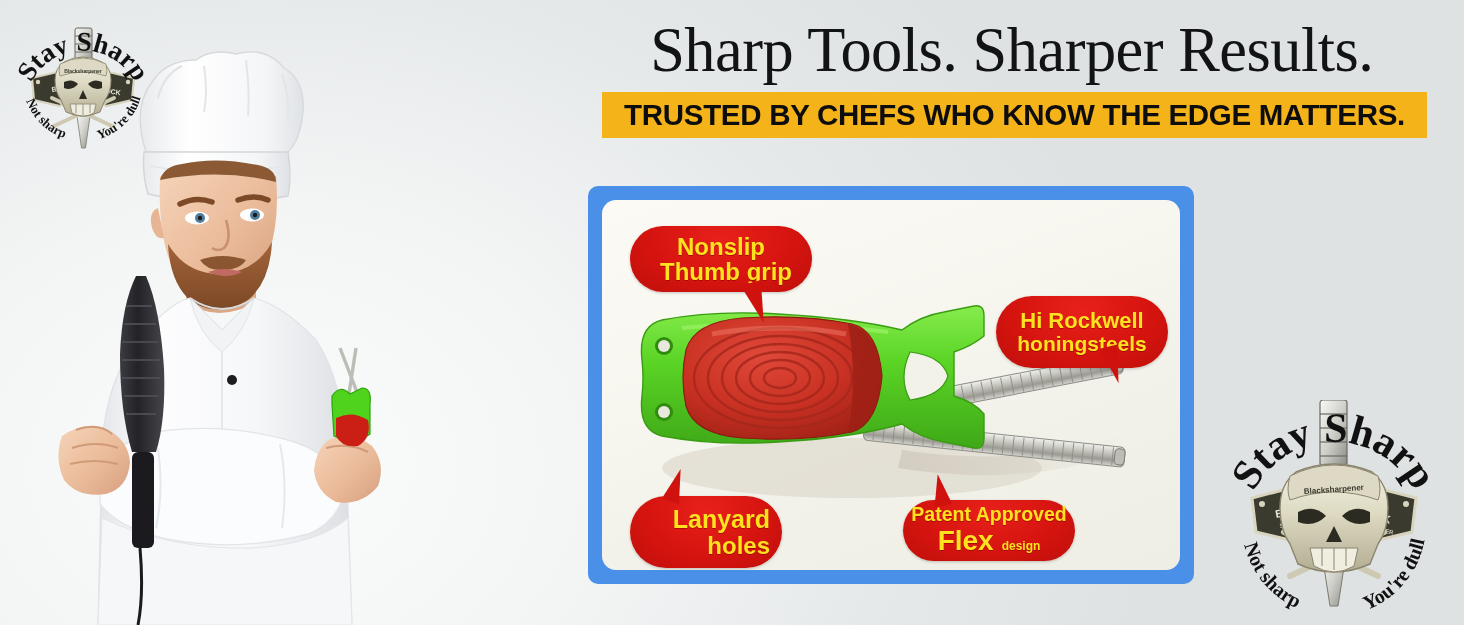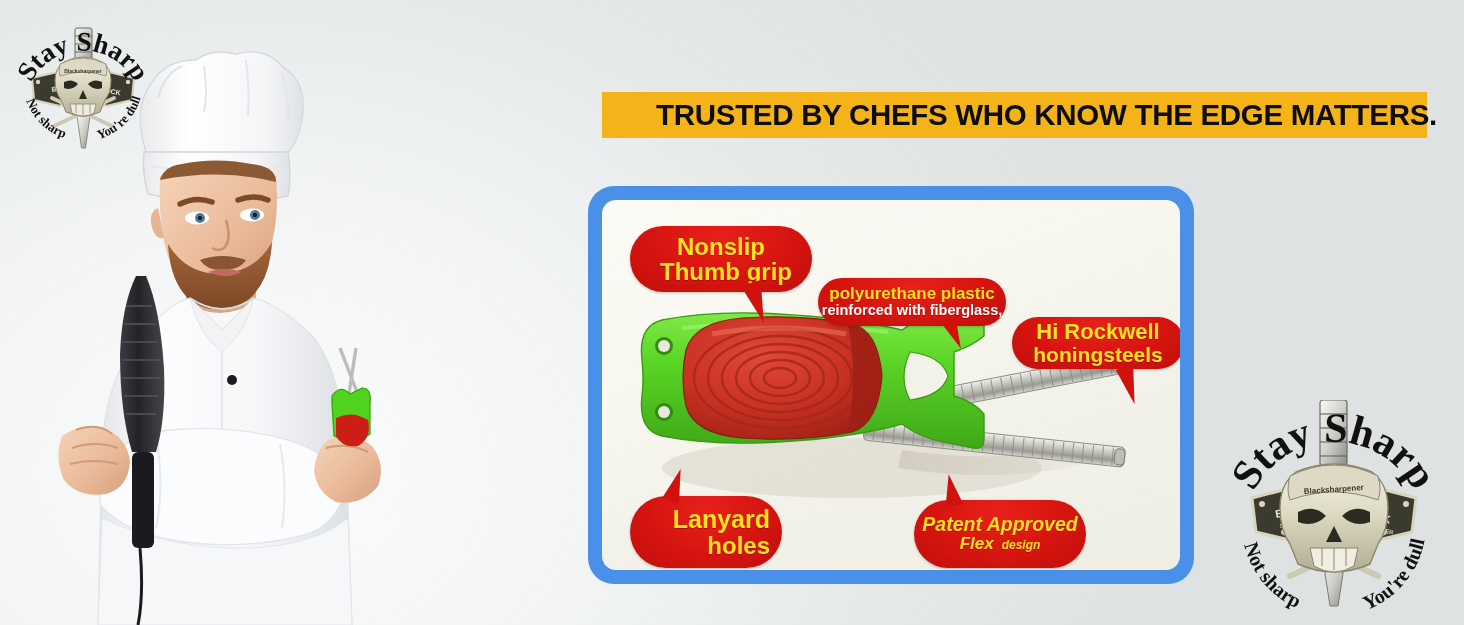--- a/index.html
+++ b/index.html
@@ -58,21 +58,20 @@
     display: flex;
     align-items: center;
     justify-content: center;
     font-family: "Liberation Sans", sans-serif;
     font-weight: 700;
     font-size: 29.5px;
     letter-spacing: -0.3px;
     color: #0d0d0d;
     white-space: nowrap;
     transform: scaleX(1.0);
-    padding-left: 32px;
   }
 
   
   .logo {
     position: absolute;
   }
   .logo--topleft { left: 8px; top: 12px; width: 150px; height: 145px; }
   .logo--bottomright { left: 1218px; top: 400px; width: 232px; height: 222px; }
   .logo svg { width: 100%; height: 100%; display: block; }
 
@@ -88,21 +87,21 @@
   .chef svg { width: 100%; height: 100%; display: block; }
 
   
   .product-panel {
     position: absolute;
     left: 588px;
     top: 186px;
     width: 606px;
     height: 398px;
     background: #4a90e8;
-    border-radius: 26px;
+    border-radius: 10px;
     padding: 14px;
     box-sizing: border-box;
   }
   .product-inner {
     position: relative;
     width: 100%;
     height: 100%;
     border-radius: 14px;
     overflow: hidden;
     background:
@@ -164,21 +163,21 @@
   #co-poly .l2 { font-size: 14.5px; }
   #co-poly .tail {
     left: 128px; top: 40px;
     border-left: 9px solid transparent;
     border-right: 7px solid transparent;
     border-top: 32px solid #cf120d;
     transform: rotate(-22deg);
   }
 
   #co-rock {
-    left: 410px; top: 96px; width: 172px; height: 52px; margin-top: 21px;
+    left: 394px; top: 96px; width: 172px; height: 72px;
   }
   #co-rock .l1 { font-size: 22px; }
   #co-rock .l2 { font-size: 21px; }
   #co-rock .tail {
     left: 108px; top: 50px;
     border-left: 10px solid transparent;
     border-right: 8px solid transparent;
     border-top: 38px solid #cf120d;
     transform: rotate(-14deg);
   }
@@ -190,25 +189,25 @@
   #co-lanyard .l2 { font-size: 24px; }
   #co-lanyard .tail {
     left: 36px; top: -28px;
     border-left: 10px solid transparent;
     border-right: 8px solid transparent;
     border-bottom: 34px solid #cf120d;
     transform: rotate(16deg);
   }
 
   #co-flex {
-    left: 312px; top: 300px; width: 172px; height: 68px; font-style: italic;
+    left: 301px; top: 300px; width: 172px; height: 61px;
   }
   #co-flex .l1 { font-size: 19.5px; }
   #co-flex .l2row { display: flex; align-items: baseline; gap: 8px; }
-  #co-flex .flexword { font-size: 17px; font-weight: 700; }
+  #co-flex .flexword { font-size: 28px; font-weight: 700; }
   #co-flex .designword { font-size: 12px; font-weight: 700; }
   #co-flex .tail {
     left: 28px; top: -26px;
     border-left: 10px solid transparent;
     border-right: 8px solid transparent;
     border-bottom: 32px solid #cf120d;
     transform: rotate(-12deg);
   }
 </style>
 </head>
@@ -409,20 +408,23 @@
         <line x1="300" y1="300" x2="320" y2="352" stroke="#bdbdb8" stroke-width="3.4"></line>
         <line x1="316" y1="300" x2="308" y2="352" stroke="#bdbdb8" stroke-width="3.4"></line>
 
         <path d="M292,348 Q300,336 310,346 L322,340 Q332,340 330,356 L330,386 Q314,398 294,388 L292,356 Z" fill="#4fd31c" stroke="#2ea30c" stroke-width="1.2"></path>
 
         <path d="M296,370 Q312,362 328,372 Q332,390 318,398 Q302,400 296,388 Z" fill="#cb1f16"></path>
       </g>
     </svg>
   </div>
 
+  <div class="headline-block">
+    <div class="headline">Sharp Tools. Sharper Results.</div>
+  </div>
   <div class="subhead-band"></div>
   <div class="subhead-text">TRUSTED BY CHEFS WHO KNOW THE EDGE MATTERS.</div>
 
   <div class="product-panel">
     <div class="product-inner">
 
       <div class="product-photo">
         <svg viewBox="0 0 578 370" xmlns="http://www.w3.org/2000/svg">
           <defs>
             <linearGradient id="greenG" x1="0" y1="0" x2="0" y2="1">
@@ -551,25 +553,20 @@
           </g>
         </svg>
       </div>
 
       <div class="callout" id="co-thumb">
         <span class="l1 c-yellow">Nonslip</span>
         <span class="l2 c-yellow">Thumb grip</span>
         <span class="tail"></span>
       </div>
 
-      <div class="callout" id="co-poly">
-        <span class="l1 c-yellow">polyurethane plastic</span>
-        <span class="l2 c-white">reinforced with fiberglass,</span>
-        <span class="tail"></span>
-      </div>
 
       <div class="callout" id="co-rock">
         <span class="l1 c-yellow">Hi Rockwell</span>
         <span class="l2 c-yellow">honingsteels</span>
         <span class="tail"></span>
       </div>
 
       <div class="callout" id="co-lanyard">
         <span class="l1 c-yellow">Lanyard</span>
         <span class="l2 c-yellow">holes</span>

